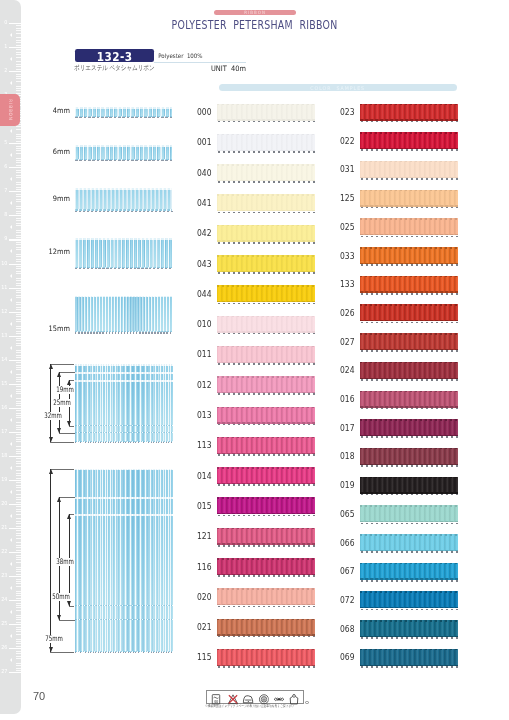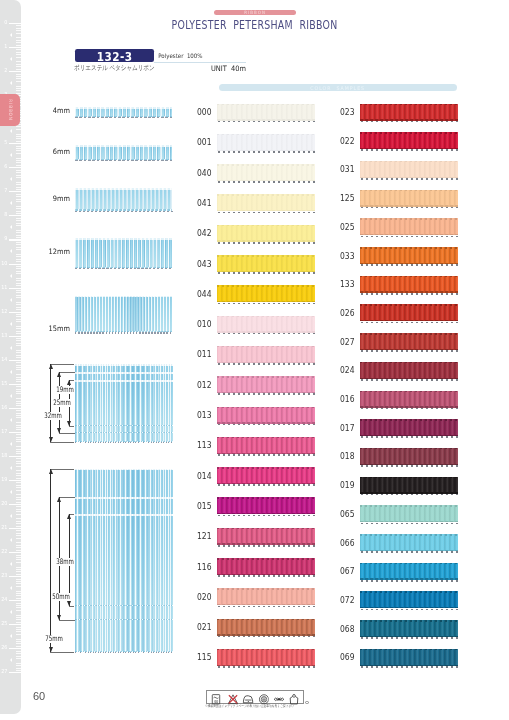--- a/index.html
+++ b/index.html
@@ -825,21 +825,21 @@
       <div class="code" style="left: 340.1px; top: 628.6px;">068</div>
       <div class="rb" style="left: 360px; top: 648.8px; width: 98px; height: 17px; --c: #1a6b8e; --d: rgb(22,89,118); --m: #1a6b8e; --l: rgb(49,122,153); --e: rgb(18,75,99);">
         <div class="body"></div>
         <div class="et"></div>
         <div class="eb"></div>
         <div class="shadow"></div>
       </div>
       <div class="code" style="left: 340.1px; top: 657.3px;">069</div>
     </div>
 
-  <div class="pagenum">60</div>
+  <div class="pagenum">70</div>
   <div class="carebox"></div>
   <div class="carerow" id="carerow">
       <div class="careicon" style="left: 9.8px;"><svg viewBox="0 0 20 20" width="10.6" height="10.6">
           <rect x="3.0" y="1.2" width="14" height="17.6" rx="1.2" fill="none" stroke="#3a3a3a" stroke-width="1.5"></rect>
           <path d="M5.4 7.2 Q7.4 4.8 10 7.2 Q12.6 9.6 14.6 7.2" fill="none" stroke="#3a3a3a" stroke-width="1.4"></path>
           <text x="10" y="16.4" font-size="7.6" fill="#3a3a3a" text-anchor="middle" font-family="DejaVu Sans Condensed, sans-serif">40</text>
         </svg></div>
       <div class="careicon" style="left: 26.7px;"><svg viewBox="0 0 20 20" width="10.6" height="10.6">
           <path d="M10 1.6 L18.6 18.2 L1.4 18.2 Z" fill="none" stroke="#3a3a3a" stroke-width="1.5"></path>
           <path d="M2.2 2.4 L17.8 17.6" stroke="#c9343a" stroke-width="2.2"></path>

